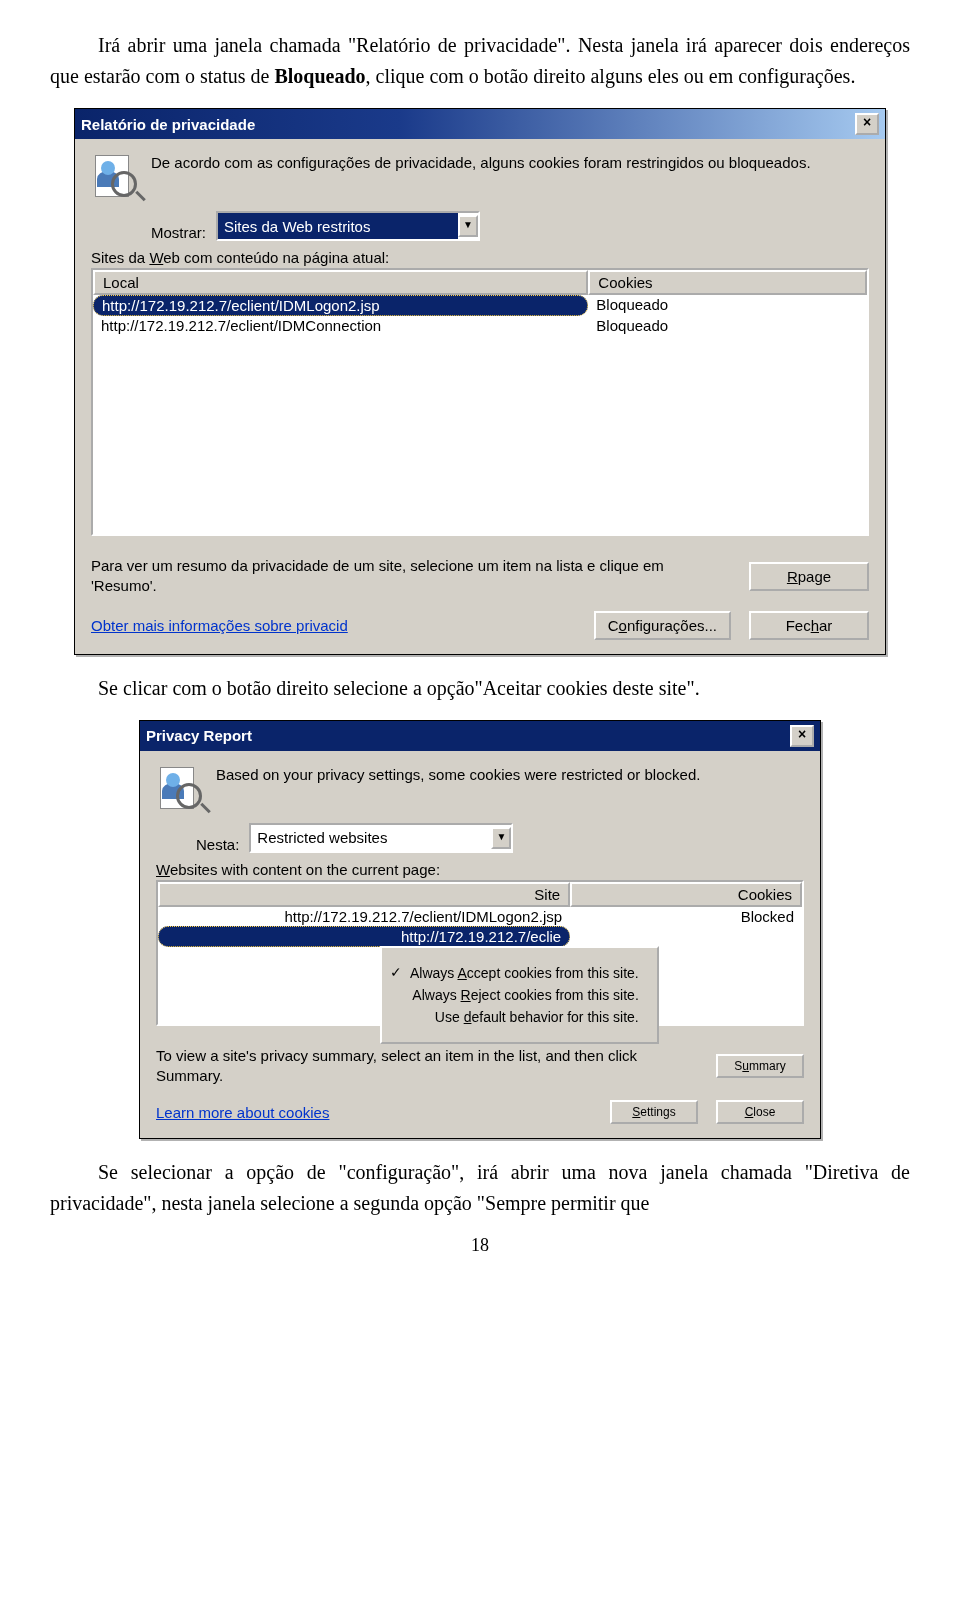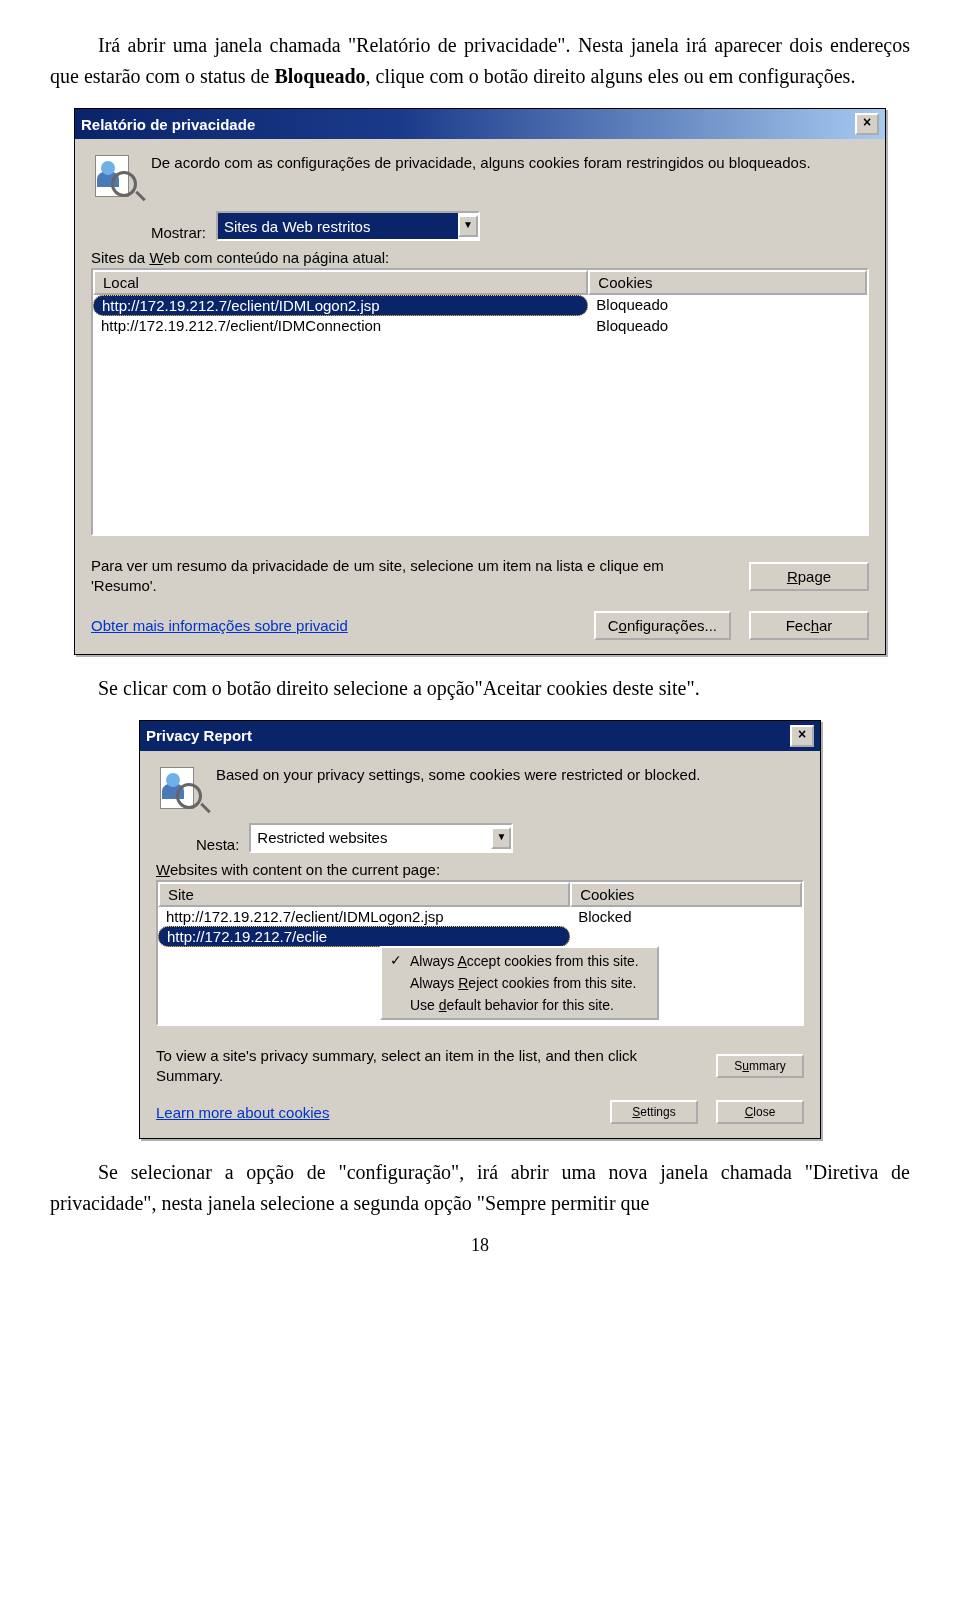--- a/index.html
+++ b/index.html
@@ -107,21 +107,21 @@
 
   .sites-label { margin: 8px 0 2px 0; }
 
   .listbox {
     background: #fff;
     border: 2px inset #fff;
     box-sizing: border-box;
     font-size: 15px;
   }
   .d1 .listbox { height: 268px; }
-  .d2 .listbox { height: 146px; }
+  .d2 .listbox { height: 146px; text-align: right; }
 
   .list-head {
     display: flex;
     background: #d4d0c8;
   }
   .lh-cell {
     border: 2px outset #fff;
     padding: 2px 8px;
     box-sizing: border-box;
   }
@@ -153,22 +153,23 @@
   .d2 .btn { min-width: 88px; padding: 3px 10px; font-size: 12px; }
 
   .link-row { margin-top: 14px; display: flex; align-items: center; gap: 18px; }
   .link { color: #0033cc; text-decoration: underline; flex: 1; }
 
   
   .ctxmenu {
     position: absolute;
     background: #d4d0c8;
     border: 2px outset #fff;
-    padding: 2px 0;
+    padding: 14px 0;
     font-size: 14px;
+    text-align: right;
   }
   .ctx-item { padding: 3px 18px 3px 28px; white-space: nowrap; position: relative; }
   .ctx-item.checked::before {
     content: "✓"; position: absolute; left: 8px; top: 2px;
   }
   .d2wrap { position: relative; }
 
   .pagenum {
     text-align: center;
     font-size: 18px;

